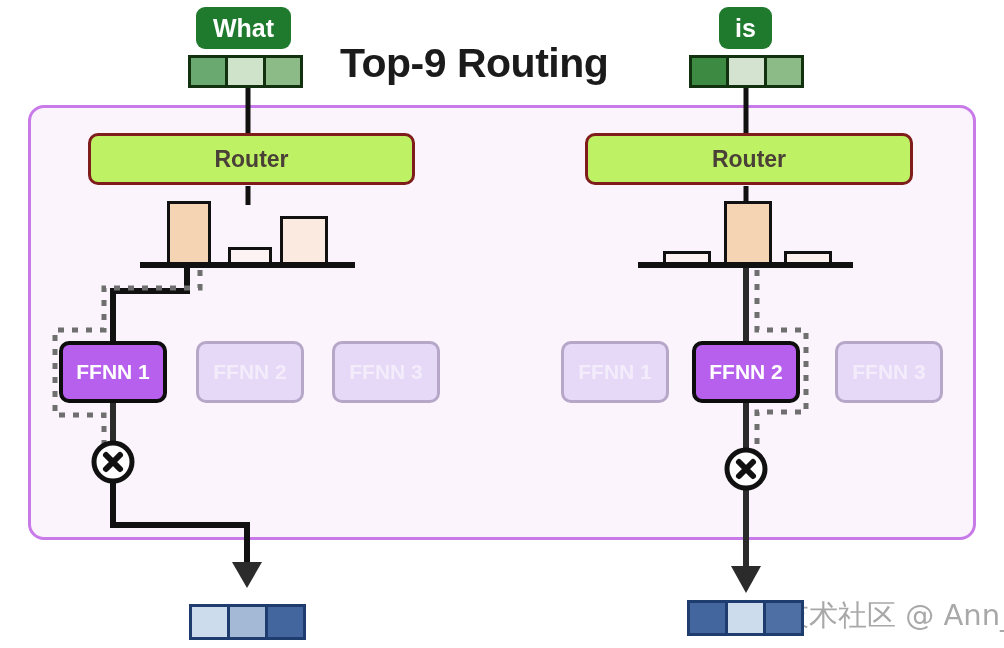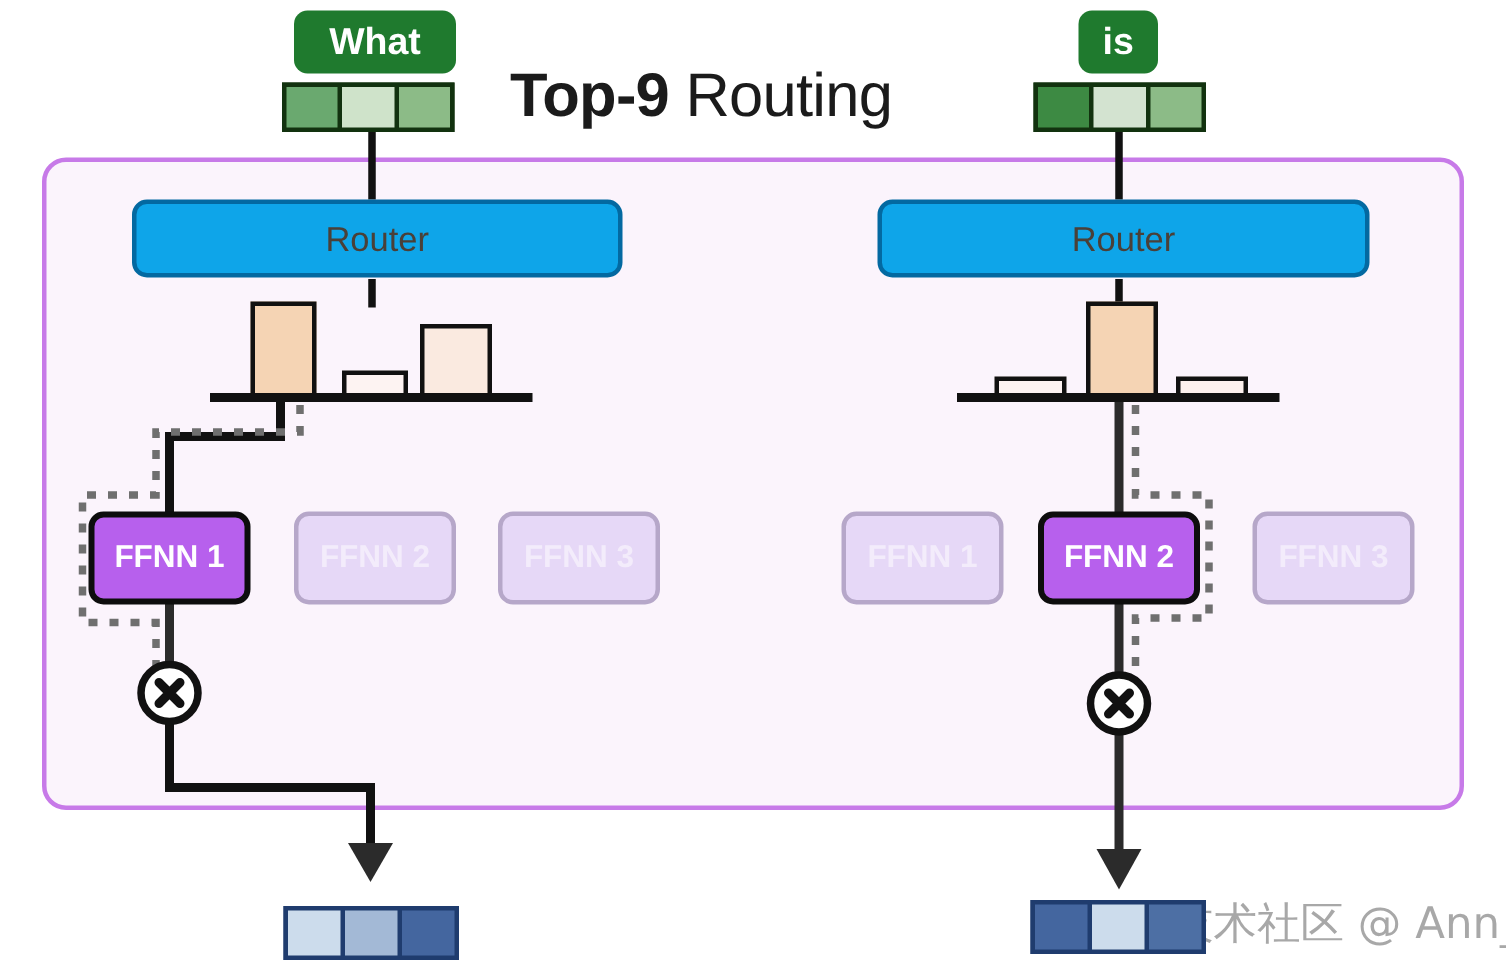--- a/index.html
+++ b/index.html
@@ -13,21 +13,21 @@
   svg.layer{position:absolute;left:0;top:0;width:1004px;height:648px;}
   .abs{position:absolute;}
 
   
   #title{
     left:340px;top:40px;
     font-size:41px;color:#1b1b1b;
     letter-spacing:-0.5px;white-space:nowrap;
   }
   #title .bold{font-weight:bold;}
-  #title .light{font-weight:normal;}
+  #title .light{font-weight:bold;}
 
   
   .token-pill{
     background:#1f7a2e;color:#ffffff;
     font-size:25px;font-weight:bold;
     border-radius:9px;
     display:flex;align-items:center;justify-content:center;
     padding:0 10px;height:42px;
     box-sizing:border-box;
   }
@@ -42,25 +42,25 @@
   #panel{
     left:28px;top:105px;width:948px;height:435px;
     background:#fbf4fc;
     border:3px solid #c77ae8;
     border-radius:16px;
     box-sizing:border-box;
   }
 
   
   .router{
-    background:#0ea5e9;
-    border:3px solid #0369a1;
+    background:#bef264;
+    border:3px solid #7f1d1d;
     border-radius:10px;
     color:#4a4038;
-    font-size:23px;font-weight:normal;
+    font-size:23px;font-weight:bold;
     display:flex;align-items:center;justify-content:center;
     box-sizing:border-box;
   }
 
   
   .barbase{background:#111111;}
   .bar{border:3px solid #111111;box-sizing:border-box;}
 
   
   .ffnn{
@@ -120,21 +120,21 @@
     <line x1="746" y1="268" x2="746" y2="345" stroke="#2b2b2b" stroke-width="6"></line>
 
     <line x1="746" y1="398" x2="746" y2="452" stroke="#2b2b2b" stroke-width="6"></line>
 
     <line x1="746" y1="487" x2="746" y2="572" stroke="#2b2b2b" stroke-width="6"></line>
     <polygon points="746,593 731,566 761,566" fill="#2b2b2b"></polygon>
 
     <path d="M 757 270 L 757 330 L 806 330 L 806 412 L 757 412 L 757 452" fill="none" stroke="#6f6f6f" stroke-width="5" stroke-dasharray="6 8" stroke-linecap="butt"></path>
   </svg>
 
-  <div class="abs token-pill" style="left:196px;top:7px;width:108px;">What</div>
+  <div class="abs token-pill" style="left:196px;top:7px;width:95px;">What</div>
 
   <div class="abs emb green" style="left:188px;top:55px;width:115px;height:33px;z-index:5;">
     <div class="cell" style="flex:1;background:#6aa96f;"></div>
     <div class="cell" style="flex:1;background:#cfe3ca;"></div>
     <div class="cell" style="flex:1;background:#8cbb87;"></div>
   </div>
 
   <div class="abs router" style="left:88px;top:133px;width:327px;height:52px;z-index:5;">Router</div>
 
   <div class="abs" style="left:140px;top:198px;width:215px;height:75px;z-index:4;">

